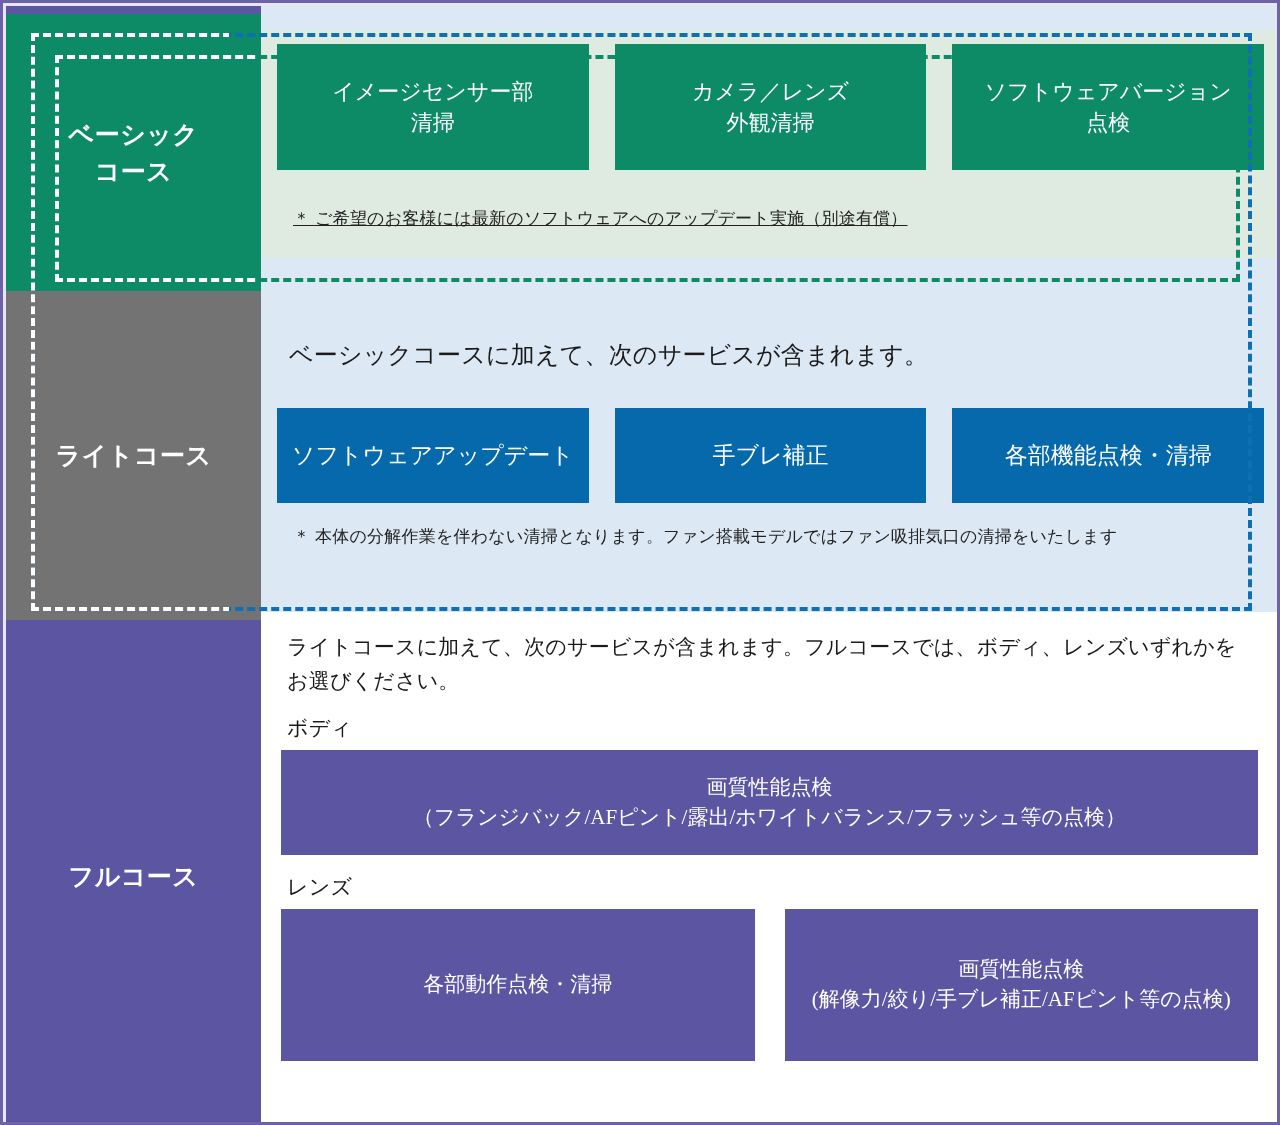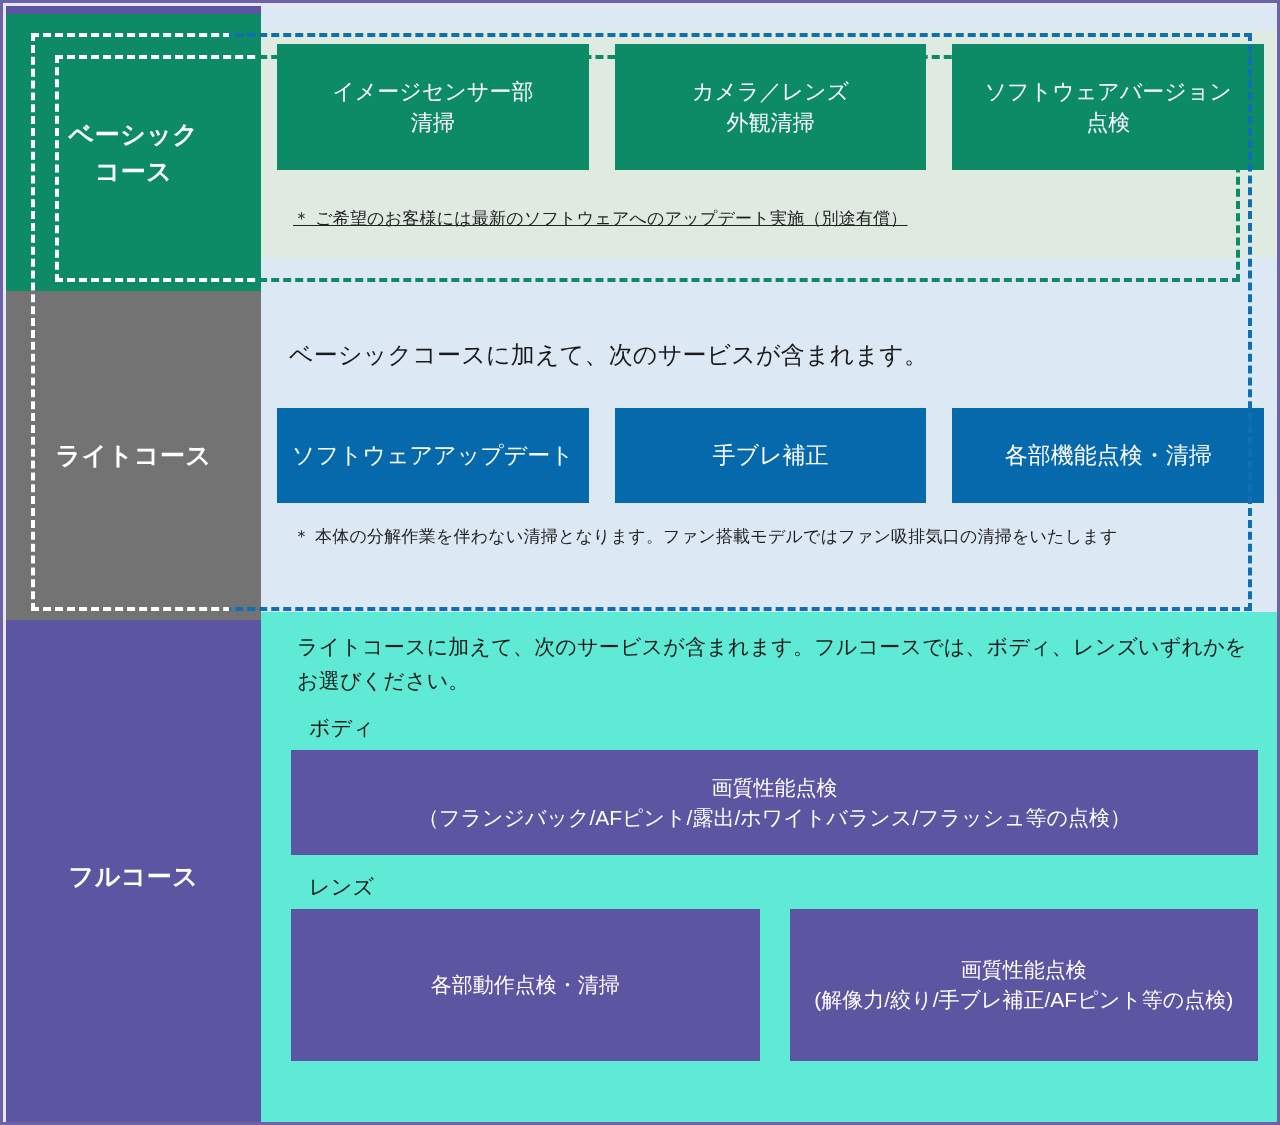--- a/index.html
+++ b/index.html
@@ -61,21 +61,21 @@
   
   .content{
     position:absolute;
     left:255px; top:0;
     width:1019px;
     height:100%;
     box-sizing:border-box;
   }
   .content-basic{ background:#dce8f4; }
   .content-light{ background:#dce8f4; }
-  .content-full { background:#5eead4; padding:18px 22px 0 30px; }
+  .content-full { background:#ffffff; padding:18px 22px 0 20px;font-family:Liberation Serif, serif; }
 
   
   .basic-panel{
     position:absolute;
     left:0; top:24px;
     right:0;
     height:228px;
     background:#dfeae0;
     box-sizing:border-box;
   }
@@ -144,21 +144,21 @@
     font-size:21px;
     color:#1a1a1a;
     line-height:1.62;
     letter-spacing:.2px;
     margin:0 0 16px 6px;
     max-width:960px;
   }
   .sub-label{
     font-size:21px;
     color:#1a1a1a;
-    margin:0 0 8px 18px;
+    margin:0 0 8px 6px;
     letter-spacing:.2px;
   }
   .body-box{
     height:105px;
     font-size:21px;
     margin-bottom:18px;
   }
   .lens-boxes{ gap:30px; }
   .lens-boxes .svc-box{ flex:1 1 0; height:152px; font-size:21px; }
 

